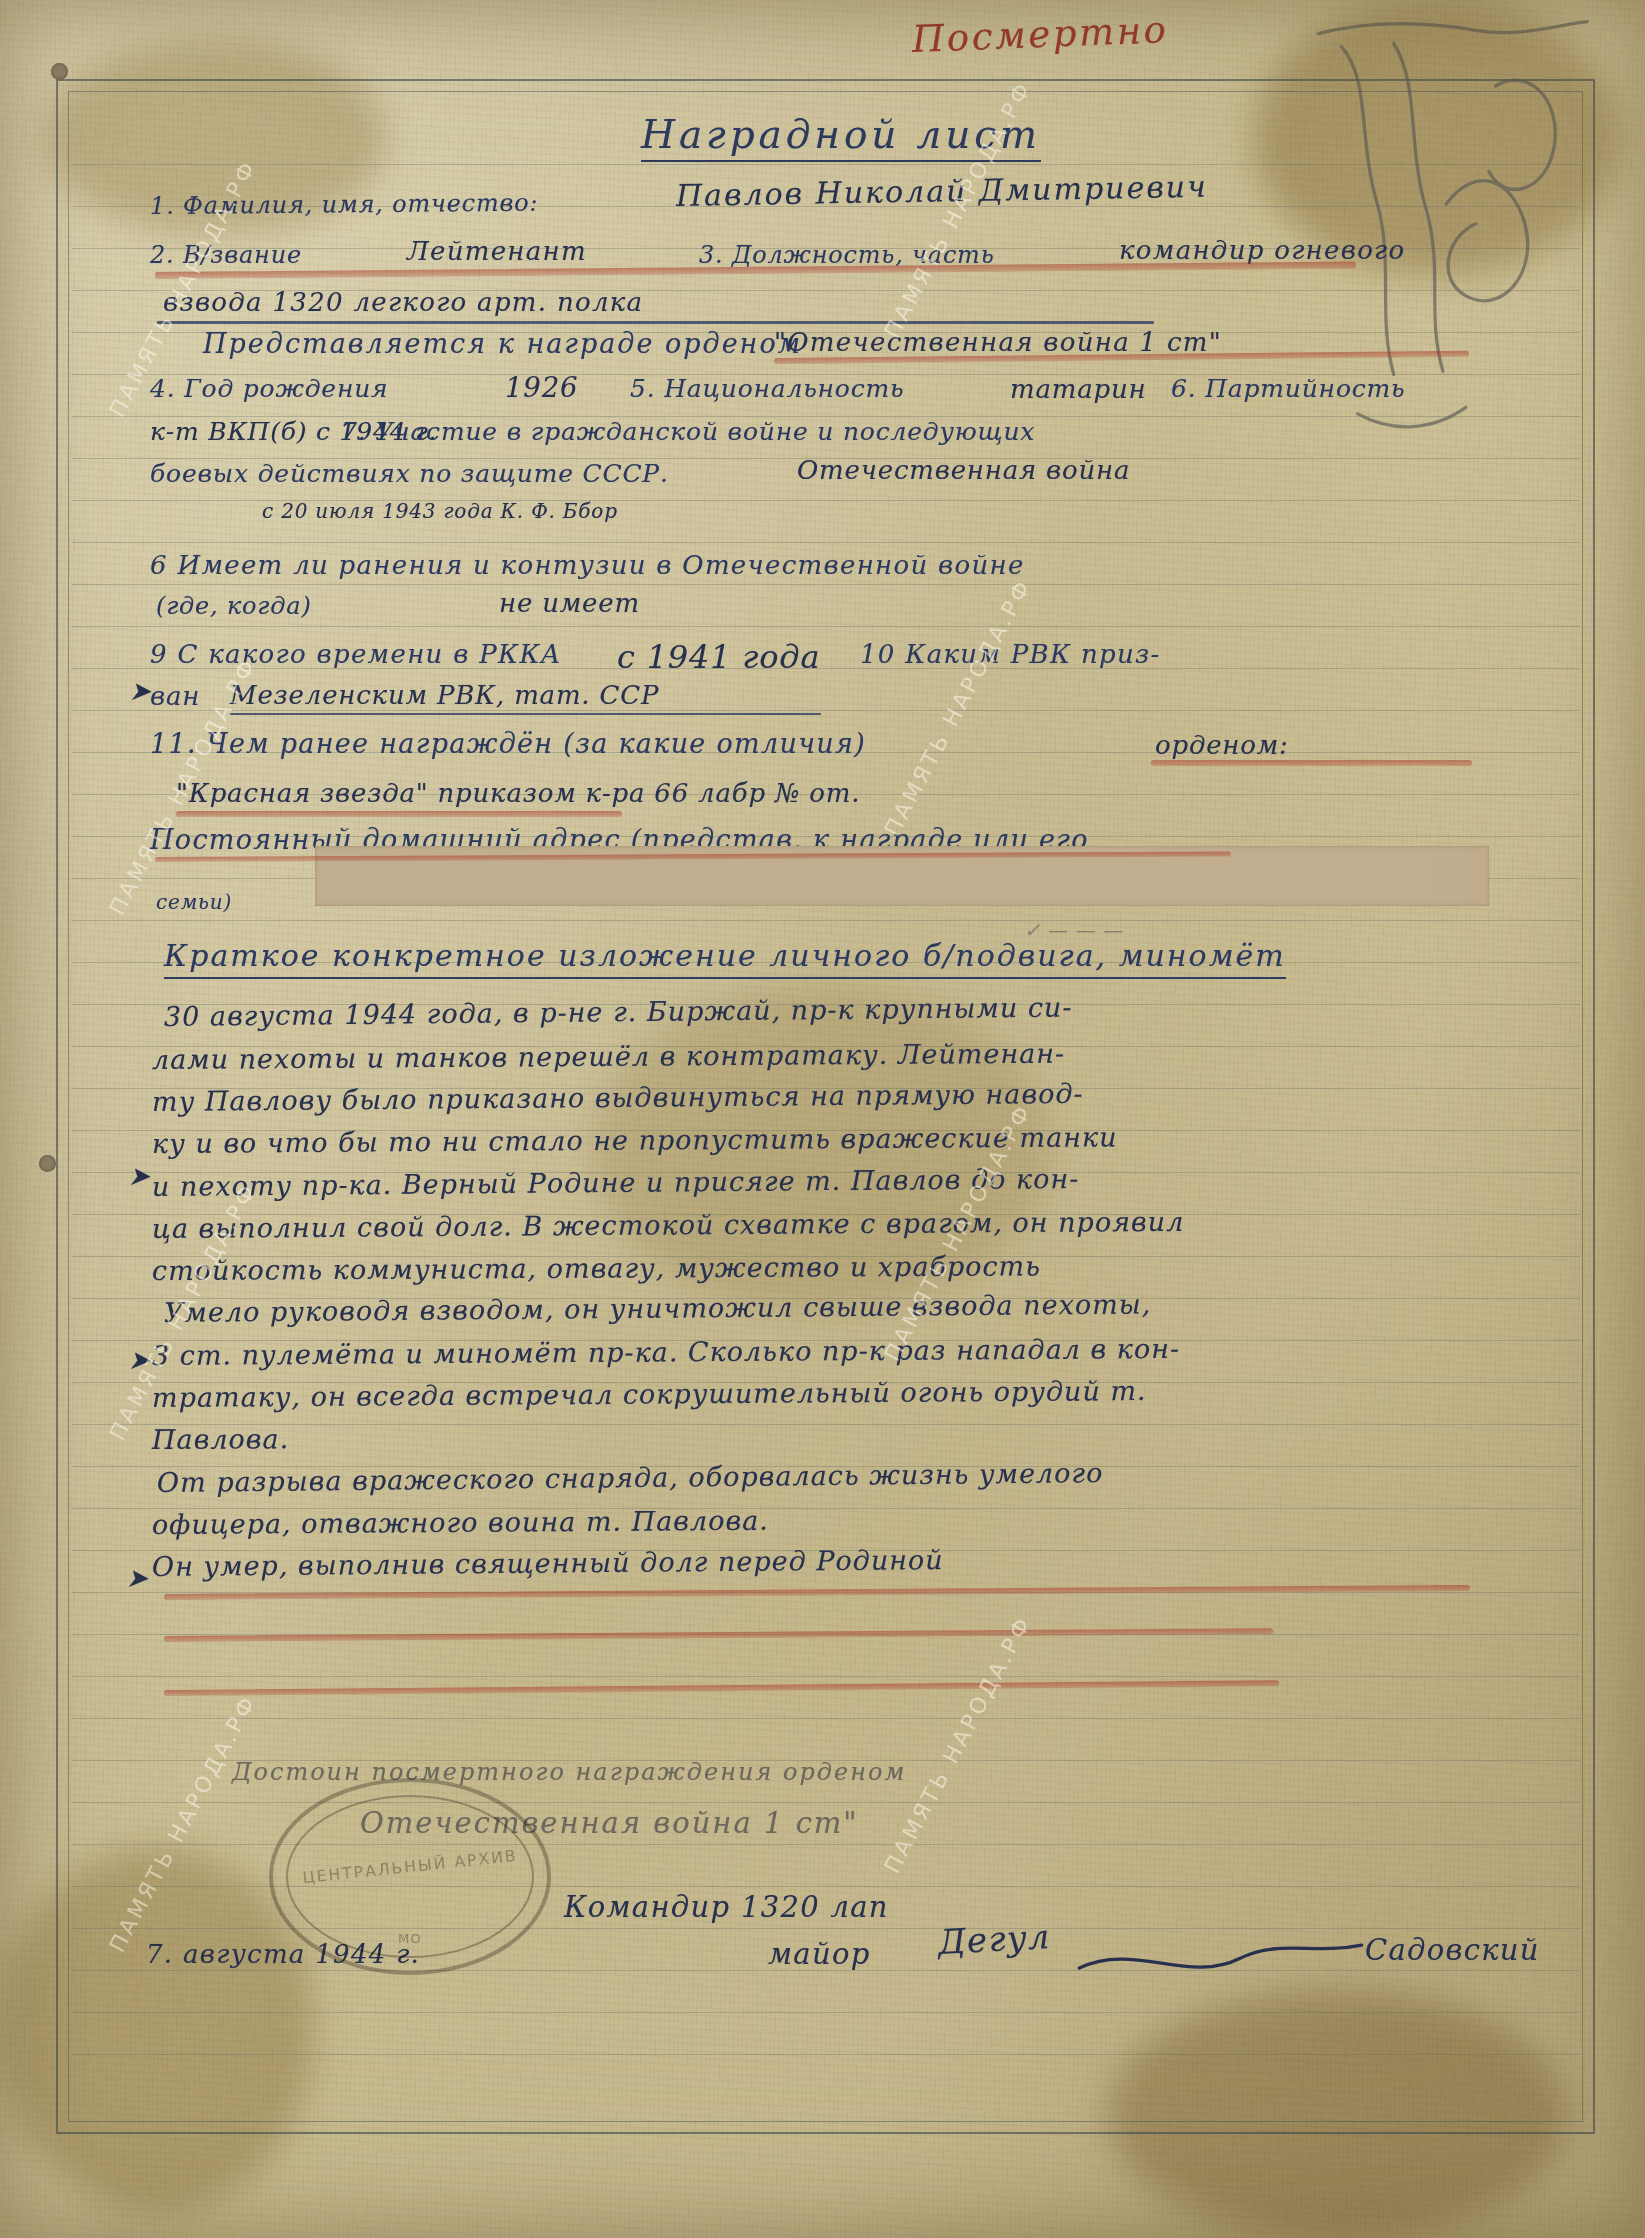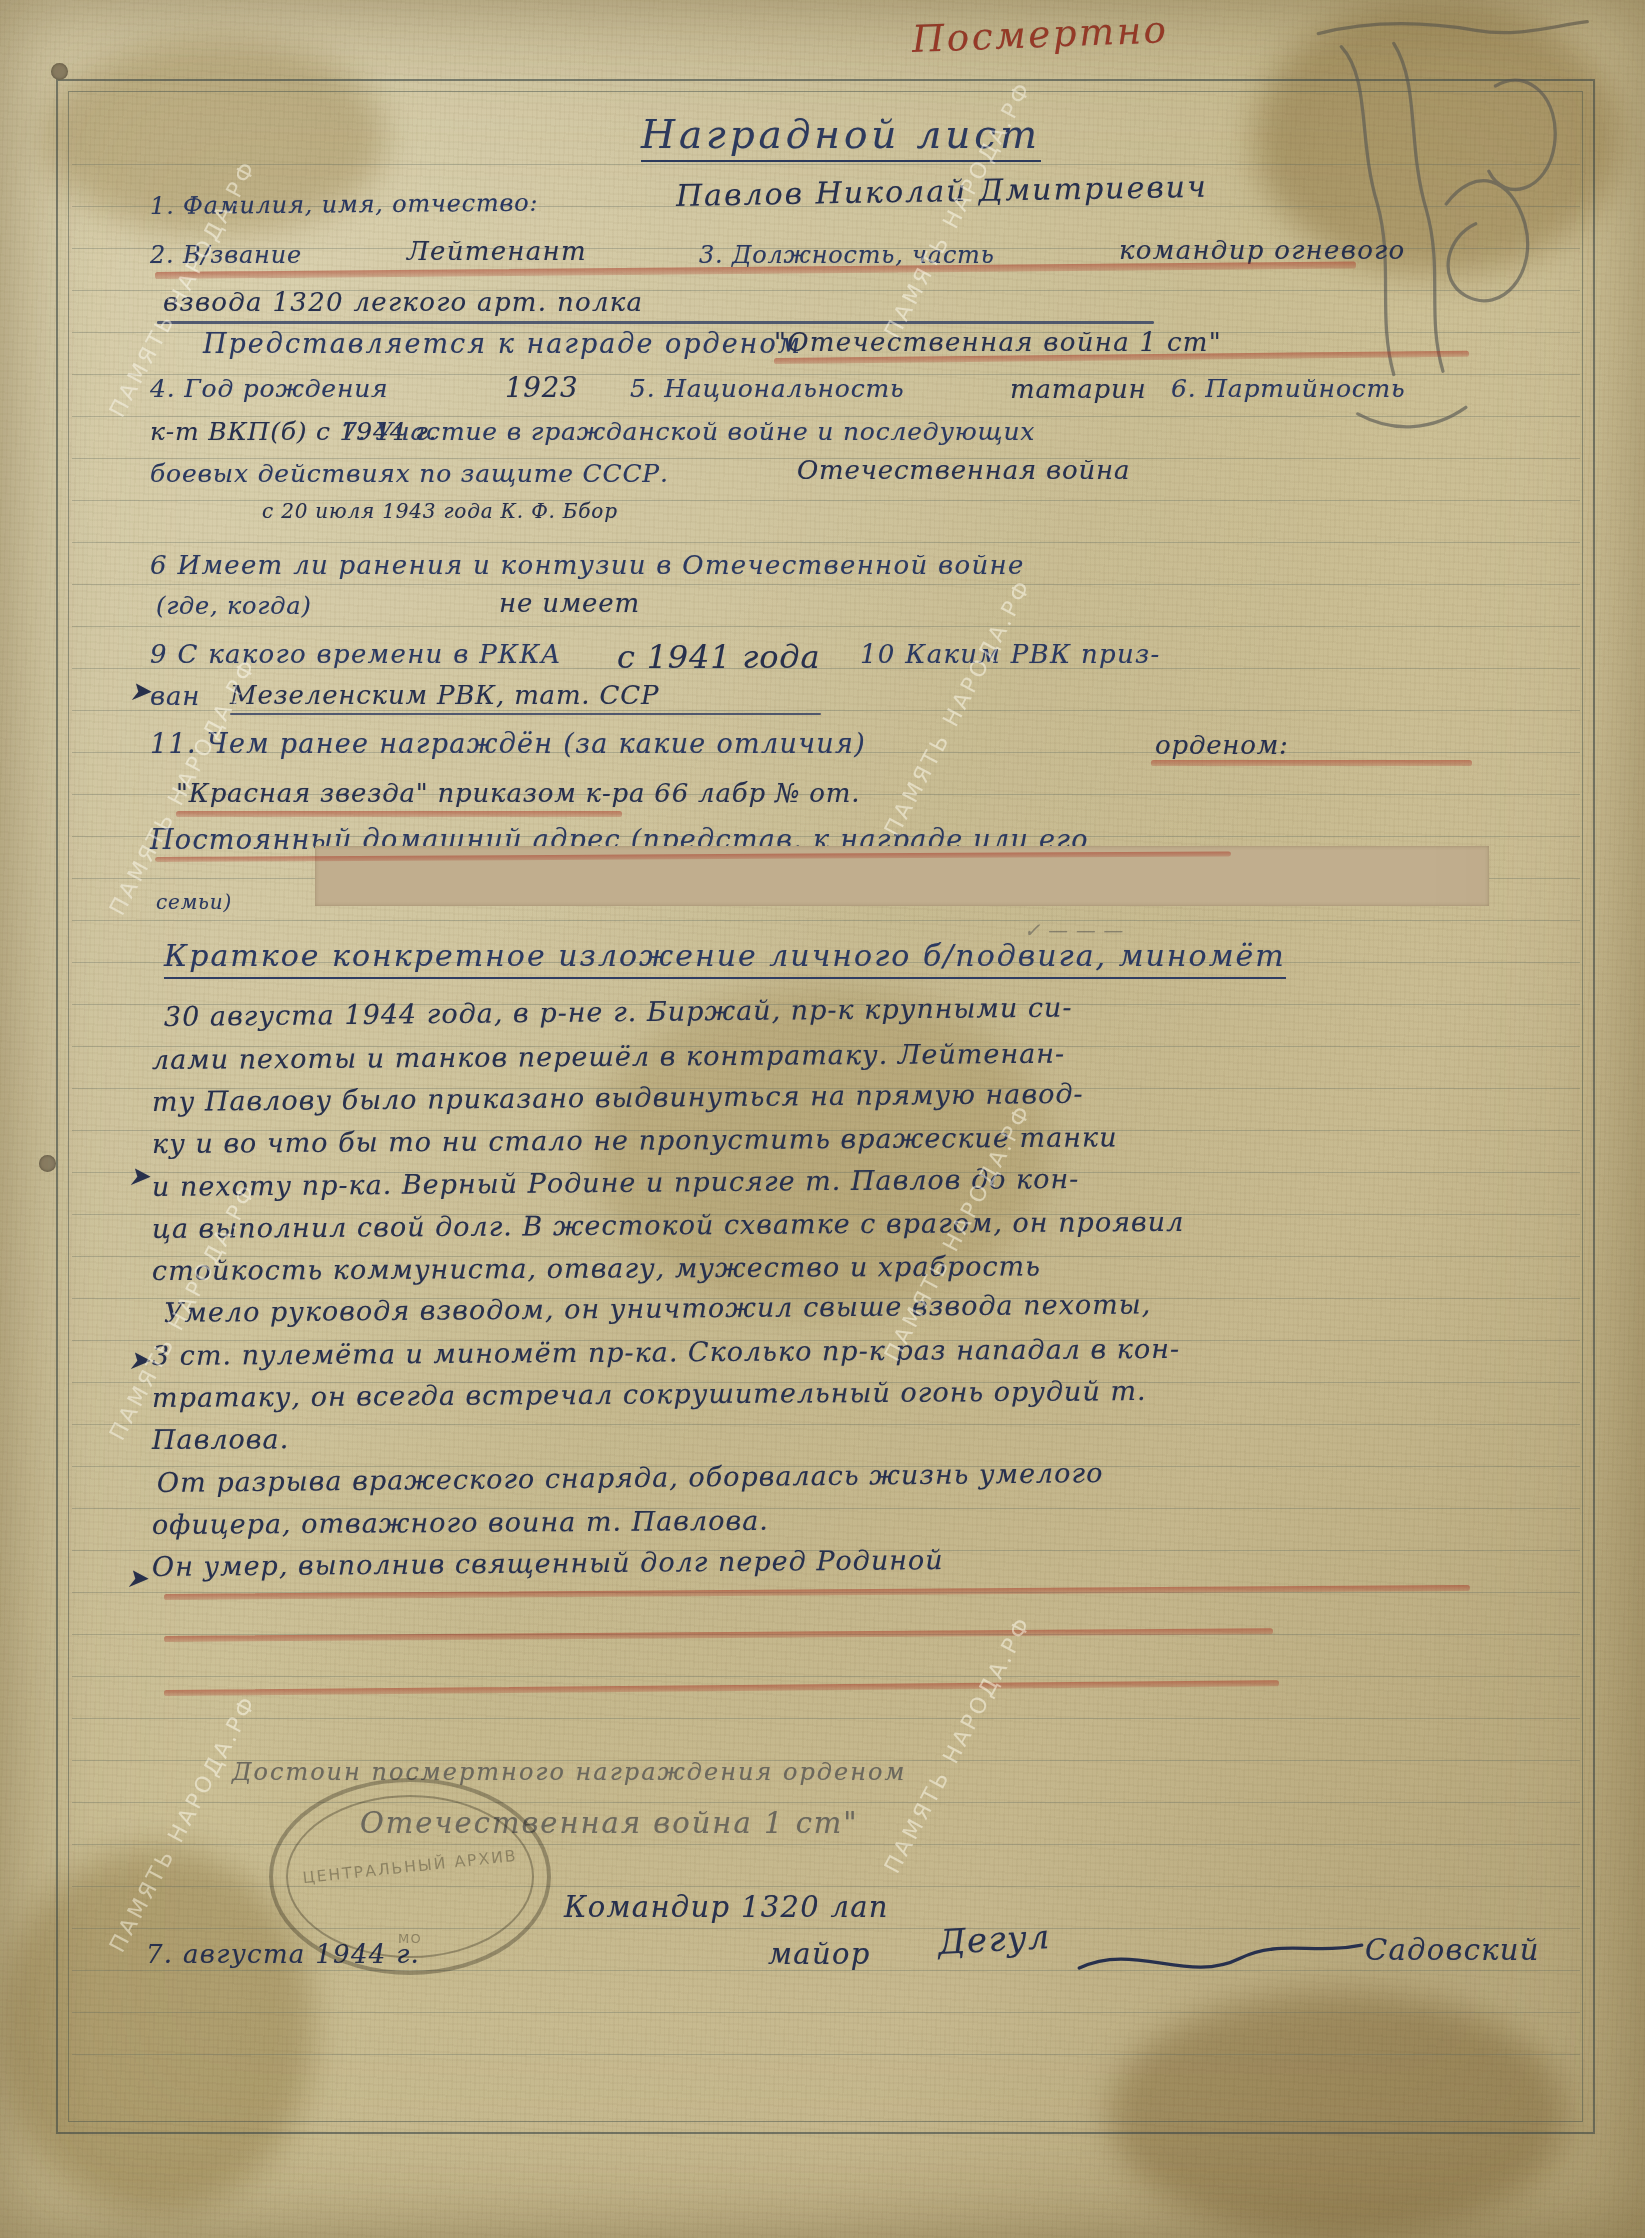--- a/index.html
+++ b/index.html
@@ -277,21 +277,21 @@
   <div class="hw ink-dark" style="left:1119px; top:235px; font-size:26px; letter-spacing:1.3px;">командир огневого</div>
   <div class="hw ink-dark" style="left:163px; top:287px; font-size:26px; letter-spacing:1.3px;">взвода 1320 легкого арт. полка</div>
   <div class="redband" style="left:155px; top:272px; width:1201px; height:6.6px; transform: rotate(-0.5deg);"></div>
   <div class="inkline" style="left:157px; top:321px; width:997px; height:2.6px;"></div>
 
   <div class="hw ink-blue" style="left:203px; top:328px; font-size:27px; letter-spacing:2px;">Представляется к награде орденом</div>
   <div class="hw ink-dark" style="left:774px; top:327px; font-size:26px; letter-spacing:1.3px;">"Отечественная война 1 ст"</div>
   <div class="redband" style="left:774px; top:358px; width:695px; height:5.9px; transform: rotate(-0.6deg);"></div>
 
   <div class="hw ink-blue" style="left:150px; top:374px; font-size:25px;">4. <span>Год рождения</span></div>
-  <div class="hw ink-dark" style="left:505px; top:371px; font-size:27.6px;">1923</div>
+  <div class="hw ink-dark" style="left:505px; top:371px; font-size:27.6px;">1926</div>
   <div class="hw ink-blue" style="left:630px; top:374px; font-size:25px;">5. <span>Национальность</span></div>
   <div class="hw ink-dark" style="left:1010px; top:374px; font-size:26px;">татарин</div>
   <div class="hw ink-blue" style="left:1171px; top:374px; font-size:25px;">6. <span>Партийность</span></div>
   <div class="hw ink-dark" style="left:150px; top:417px; font-size:25px;">к-т ВКП(б) с 1944 г.</div>
 
   <div class="hw ink-blue" style="left:341px; top:417px; font-size:25px;">7. Участие в гражданской войне и последующих</div>
   <div class="hw ink-blue" style="left:150px; top:459px; font-size:25px;">боевых действиях по защите СССР.</div>
   <div class="hw ink-dark" style="left:797px; top:455px; font-size:26px;">Отечественная война</div>
   <div class="hw ink-dark" style="left:262px; top:499px; font-size:20px;">с 20 июля 1943 года   К. Ф. Ббор</div>
 

